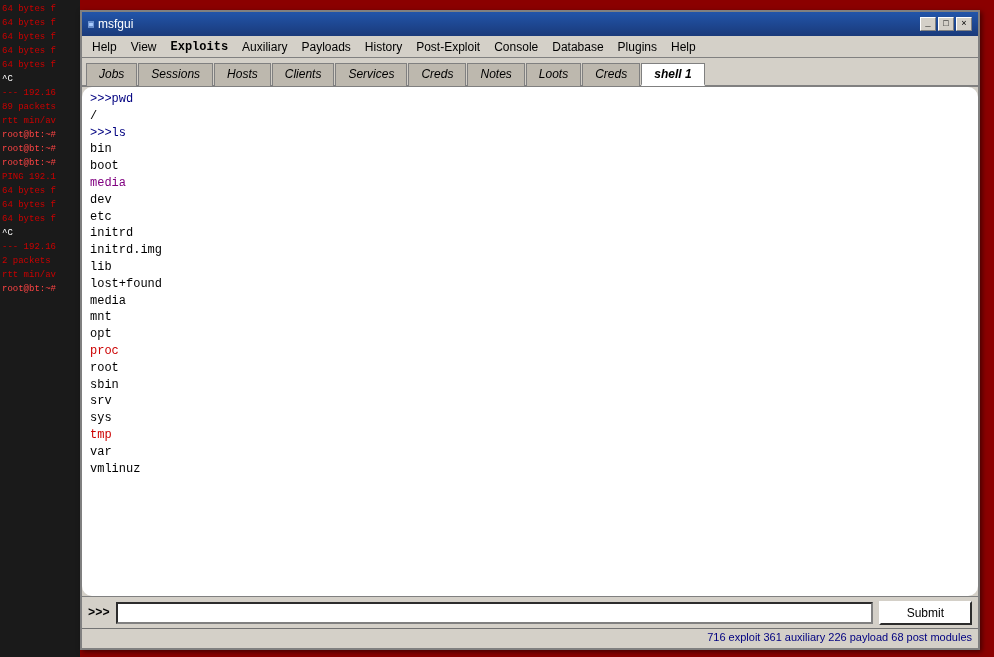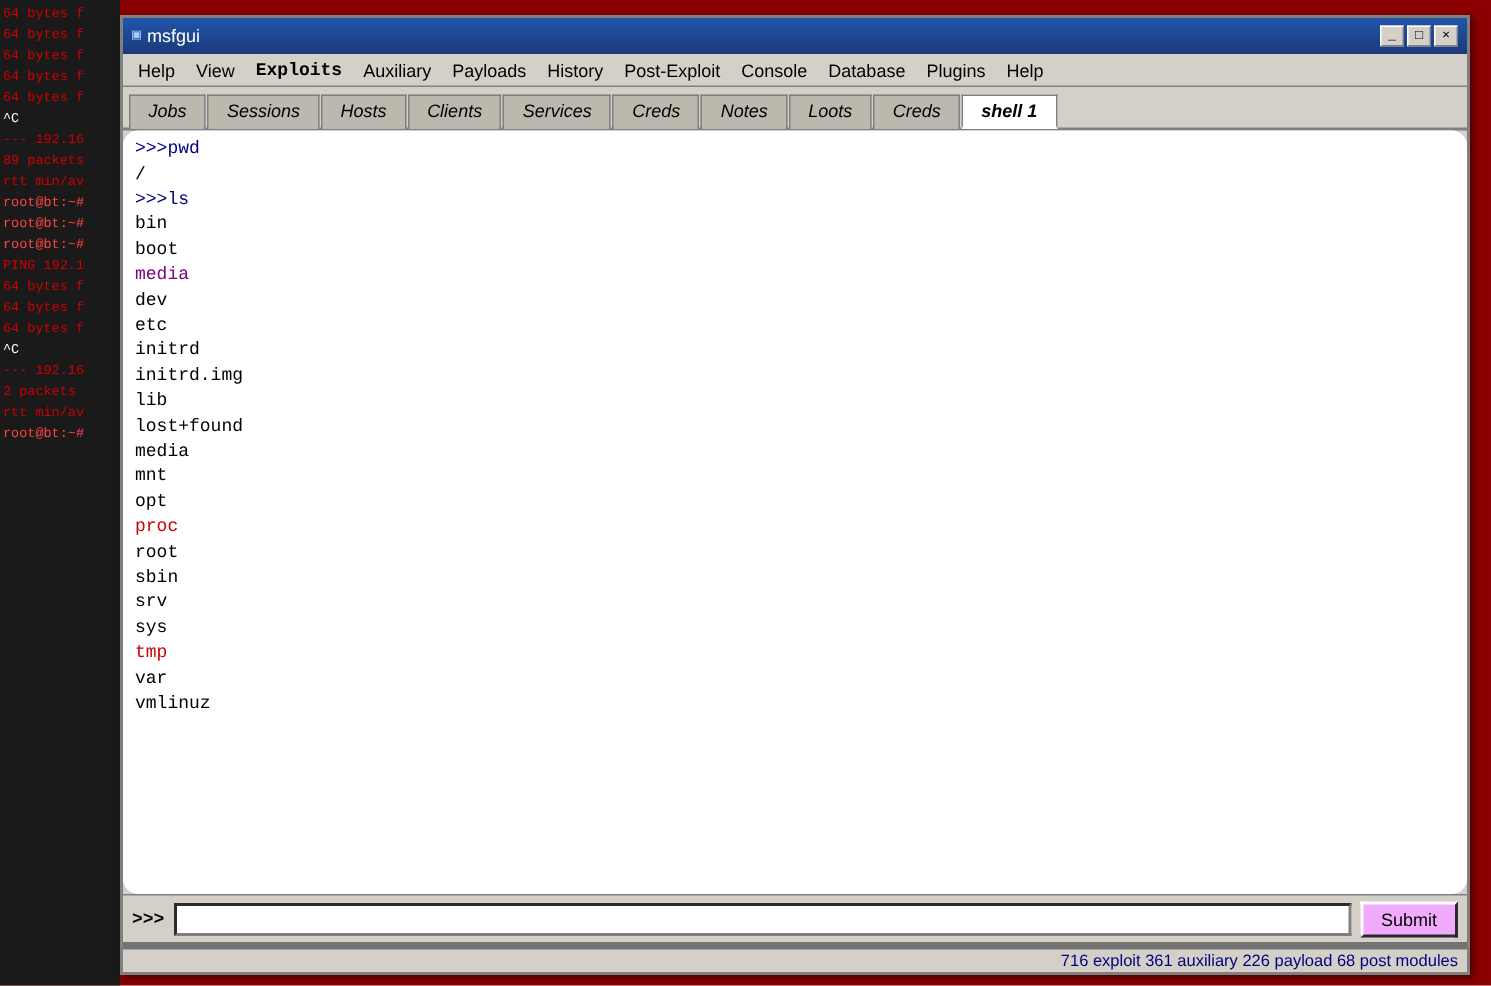--- a/index.html
+++ b/index.html
@@ -185,39 +185,39 @@
     .input-field {
       flex: 1;
       border: 2px inset #808080;
       padding: 2px 4px;
       font-family: 'Courier New', monospace;
       font-size: 12px;
       outline: none;
       background: white;
     }
     .submit-btn {
-      padding: 3px 12px;
-      background: #f0abfc;
+      padding: 3px 26px;
+      background: #ffffff;
       border: 2px outset #ffffff;
       border-right-color: #808080;
       border-bottom-color: #808080;
       font-size: 12px;
       font-family: Arial, sans-serif;
       cursor: pointer;
     }
 
     
     .status-bar {
       background: #d4d0c8;
       padding: 2px 6px;
       font-size: 11px;
       font-family: Arial, sans-serif;
       color: #000080;
       text-align: right;
-      border-top: 5px solid #737373;
+      border-top: 1px solid #737373;
       height: 20px;
       flex-shrink: 0;
     }
   </style>
 </head>
 <body>
 
 <div class="left-terminal">
   <div class="line">64 bytes f</div>
   <div class="line">64 bytes f</div>

